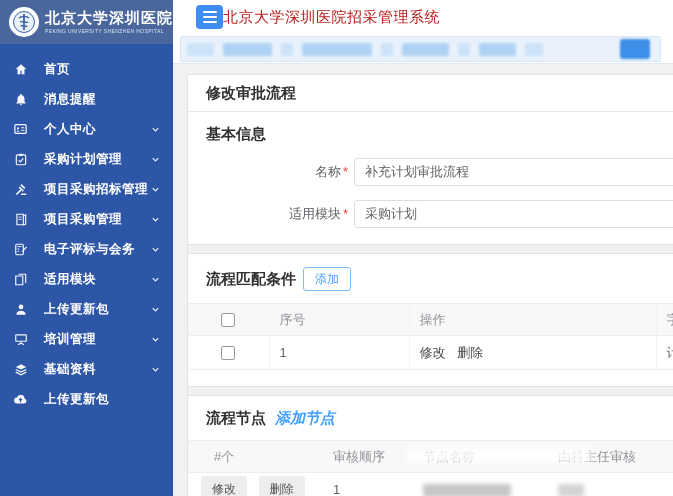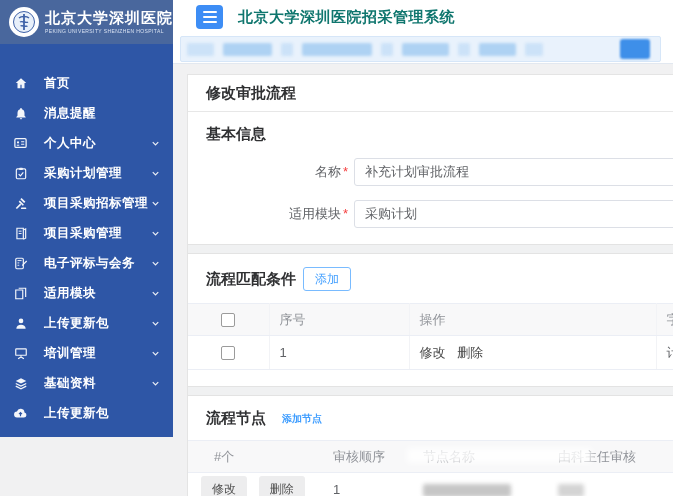--- a/index.html
+++ b/index.html
@@ -4,39 +4,39 @@
 <style>
   * { margin:0; padding:0; box-sizing:border-box; }
   html,body { width:673px; height:496px; overflow:hidden; }
   body {
     font-family:"Liberation Sans","DejaVu Sans",sans-serif;
     font-size:13px; color:#333; background:#f1f1f2; position:relative;
   }
   .app { position:absolute; inset:0; display:flex; }
 
   
-  .sidebar { width:173px; min-width:173px; background:#2e56a6; height:437px; overflow:hidden; }
+  .sidebar { width:173px; min-width:173px; background:#2e56a6; height:496px; overflow:hidden; }
   .logo-row { height:44px; background:#49679d; display:flex; align-items:center; padding:0 8px 0 9px; }
   .logo-circle { width:30px; height:30px; border-radius:50%; background:#fff; display:flex; align-items:center; justify-content:center; flex-shrink:0; }
   .logo-circle svg { display:block; }
   .logo-text { margin-left:6px; color:#fff; line-height:1.1; }
   .logo-cn { font-size:15px; font-weight:bold; font-family:"Liberation Serif","DejaVu Serif",serif; letter-spacing:1px; white-space:nowrap; }
   .logo-en { font-size:5px; color:#d9e2f2; letter-spacing:.4px; white-space:nowrap; margin-top:2px; }
-  .menu { padding-top:24px; }
+  .menu { padding-top:10px; }
   .menu-item { height:30px; display:flex; align-items:center; padding:0 12px 0 36px; color:#fff; cursor:pointer; position:relative; }
   .menu-item .mi-icon { position:absolute; left:13px; top:50%; transform:translateY(-50%); width:15px; height:15px; display:flex; align-items:center; justify-content:center; opacity:.95; }
   .menu-item .mi-label { font-size:12.5px; font-weight:bold; letter-spacing:.5px; padding-left:8px; white-space:nowrap; }
   .menu-item .mi-arrow { margin-left:auto; width:11px; height:11px; opacity:.9; display:flex; }
 
   
   .main { flex:1; display:flex; flex-direction:column; min-width:0; background:#f1f1f2; }
   .topbar { height:34px; background:#fff; display:flex; align-items:center; padding-left:23px; }
   .hamburger { width:27px; height:24px; border:none; border-radius:4px; background:#3d8df5; display:flex; flex-direction:column; align-items:center; justify-content:center; gap:3px; cursor:pointer; }
   .hamburger i { display:block; width:14px; height:2px; background:#fff; border-radius:1px; }
-  .topbar h1 { font-size:15px; font-weight:700; color:#0f766e; margin-left:15px; letter-spacing:.5px; }
+  .topbar h1 { font-size:15px; font-weight:400; color:#b91c1c; letter-spacing:.5px; }
 
   .tabs-strip { height:30px; background:#fff; border-bottom:1px solid #e2e8f0; padding:2px 12px 2px 7px; }
   .tabs-bar { height:26px; background:#e9f2fc; border:1px solid #d6e6f8; border-radius:2px; display:flex; align-items:center; padding:0 6px; }
   .rblob { height:13px; border-radius:2px; background:#aed2f3; filter:blur(1.5px); margin-right:9px; flex-shrink:0; }
   .rblob.lt { background:#cce2f8; }
   .rblob-btn { height:20px; width:30px; border-radius:3px; background:#3e8fe9; filter:blur(1.2px); margin-left:auto; margin-right:4px; border:none; cursor:pointer; flex-shrink:0; }
 
   .content { flex:1; padding:10px 0 0 14px; overflow:hidden; }
   .card { width:760px; background:#fff; border:1px solid #e4e4e4; }
   .card-header { height:37px; line-height:36px; padding-left:18px; font-size:15px; font-weight:bold; color:#303133; border-bottom:1px solid #e7e7e7; }
@@ -47,21 +47,21 @@
 
   
   .form-row { display:flex; align-items:center; margin-top:14px; }
   .form-label { width:148px; text-align:right; color:#606266; font-size:13px; padding-right:6px; white-space:nowrap; }
   .req { color:#f53f3f; margin-left:2px; }
   .form-input { flex:1; height:28px; border:1px solid #dcdfe6; border-radius:3px; padding:0 10px; font-size:13px; color:#606266; background:#fff; font-family:inherit; outline:none; min-width:0; }
 
   
   .sec-title-row { display:flex; align-items:center; margin-bottom:12px; }
   .btn-add { margin-left:7px; height:24px; padding:0 11px; background:#fff; border:1px solid #79bbff; border-radius:3px; color:#409eff; font-size:12px; cursor:pointer; font-family:inherit; }
-  .link-add { margin-left:16px; color:#409eff; font-size:10px; cursor:pointer; text-decoration:none; font-weight:bold; }
+  .link-add { margin-left:9px; color:#409eff; font-size:15px; cursor:pointer; text-decoration:none; font-weight:bold;font-style:italic; }
 
   
   table { border-collapse:collapse; width:742px; table-layout:fixed; font-size:13px; }
   .tbl-wrap { margin:0 -18px 0 -18px; padding:0; }
   thead th { background:#f8f8f9; color:#909399; font-weight:normal; text-align:left; height:32px; padding:0 10px; border-bottom:1px solid #ebeef5; border-top:1px solid #ebeef5; white-space:nowrap; overflow:hidden; }
   tbody td { height:34px; padding:0 10px; color:#606266; border-bottom:1px solid #ebeef5; white-space:nowrap; overflow:hidden; }
   .t1 th, .t1 td { border-right:1px solid #f2f3f6; }
   .cb { width:14px; height:14px; border:1px solid #9b9b9b; border-radius:2px; background:#fff; display:inline-block; vertical-align:middle; cursor:pointer; }
   .op-link { color:#4a4a4a; cursor:pointer; margin-right:8px; }
   .mini-btn { display:inline-block; background:#ededee; color:#4f4f4f; border:none; border-radius:3px; font-size:12px; padding:5px 11px; margin-right:8px; cursor:pointer; font-family:inherit; }

